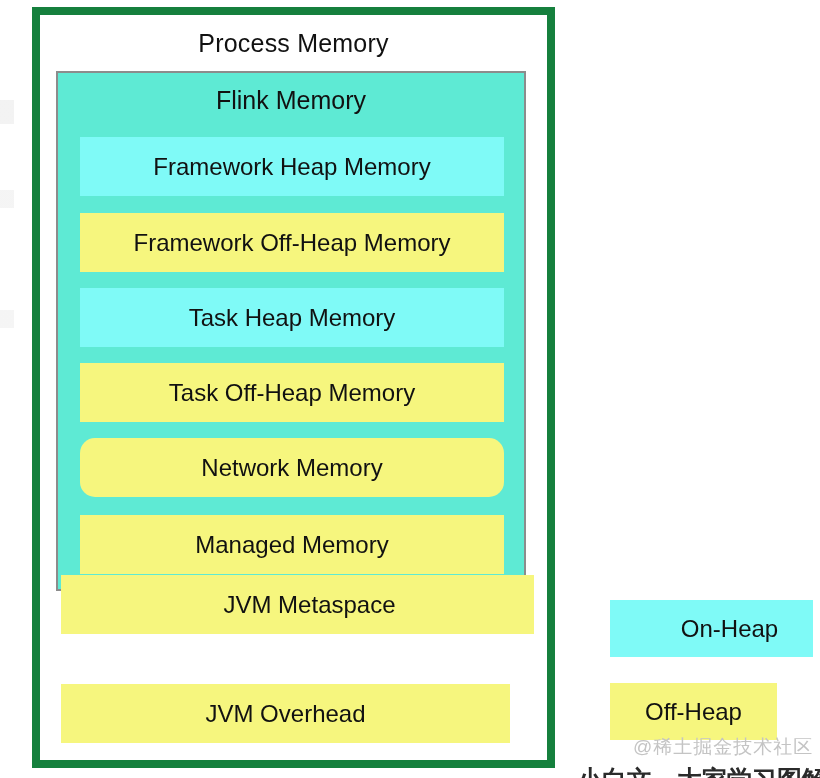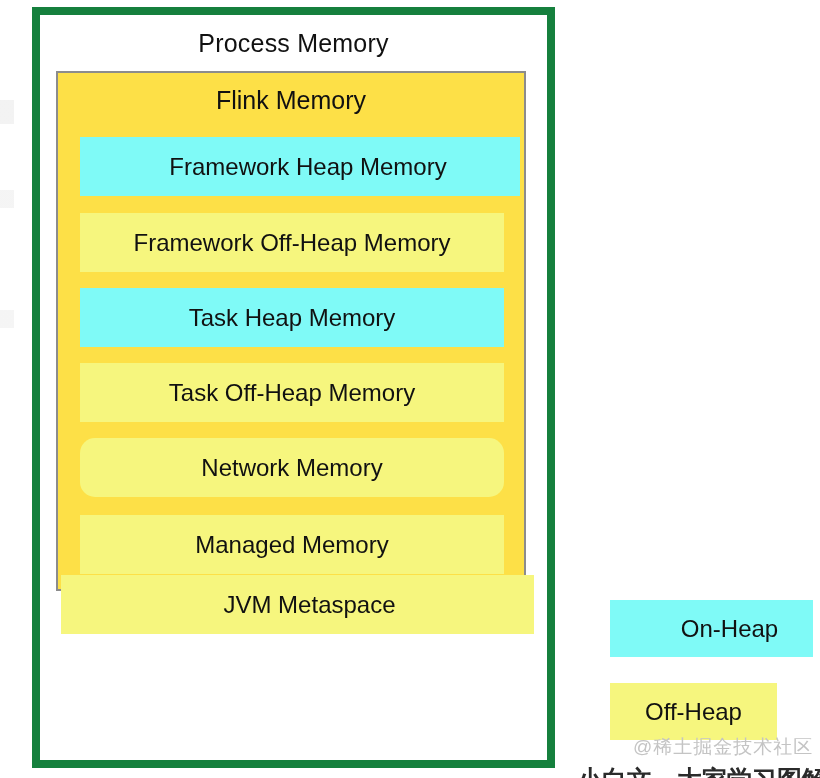--- a/index.html
+++ b/index.html
@@ -35,21 +35,21 @@
     font-weight: 500;
     letter-spacing: 0.2px;
   }
 
   
   .flink-panel {
     left: 16px;
     top: 56px;
     width: 466px;
     height: 516px;
-    background: #fde047;
+    background: #5eead4;
     border: 2px solid #8c8c8c;
   }
   .flink-title {
     left: 0;
     top: 13px;
     width: 100%;
     text-align: center;
     font-size: 25px;
     font-weight: 500;
   }
@@ -60,21 +60,21 @@
     height: 59px;
     display: flex;
     align-items: center;
     justify-content: center;
     font-size: 24px;
     font-weight: 500;
   }
   .on  { background: #7ffaf7; }
   .off { background: #f6f67e; }
 
-  .row-0 { top: 64px; padding-left: 16px; }
+  .row-0 { top: 64px; }
   .row-1 { top: 140px; }
   .row-2 { top: 215px; }
   .row-3 { top: 290px; }
   .row-4 { top: 365px; border-radius: 15px; }
   .row-5 { top: 442px; }
 
   
   .jvm-row {
     left: 21px;
     width: 449px;
@@ -159,20 +159,21 @@
 
     <div class="abs row off row-3">Task Off-Heap Memory</div>
 
     <div class="abs row off row-4">Network Memory</div>
 
     <div class="abs row off row-5">Managed Memory</div>
   </div>
 
   <div class="abs jvm-row off jvm-0">JVM Metaspace</div>
 
+  <div class="abs jvm-row off jvm-1">JVM Overhead</div>
 </div>
 
 <div class="abs legend-box on legend-0">On-Heap</div>
 
 <div class="abs legend-box off legend-1">Off-Heap</div>
 
 <div class="abs watermark">@稀土掘金技术社区</div>
 
 <div class="abs cutoff-caption">小白文，大家学习图解</div>
 

